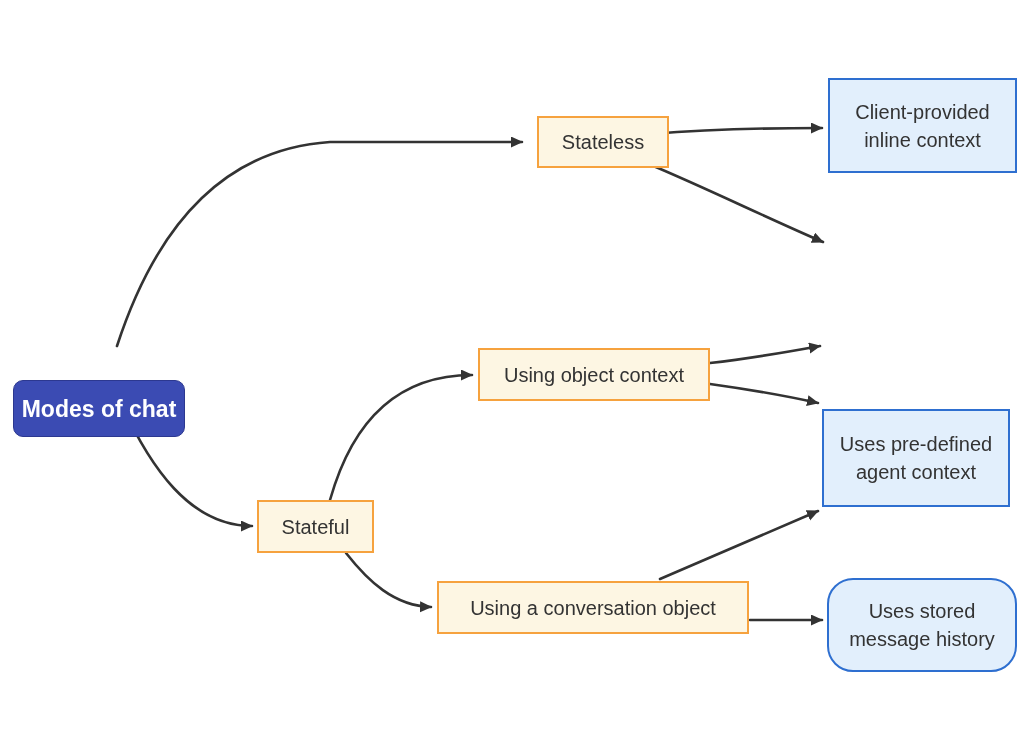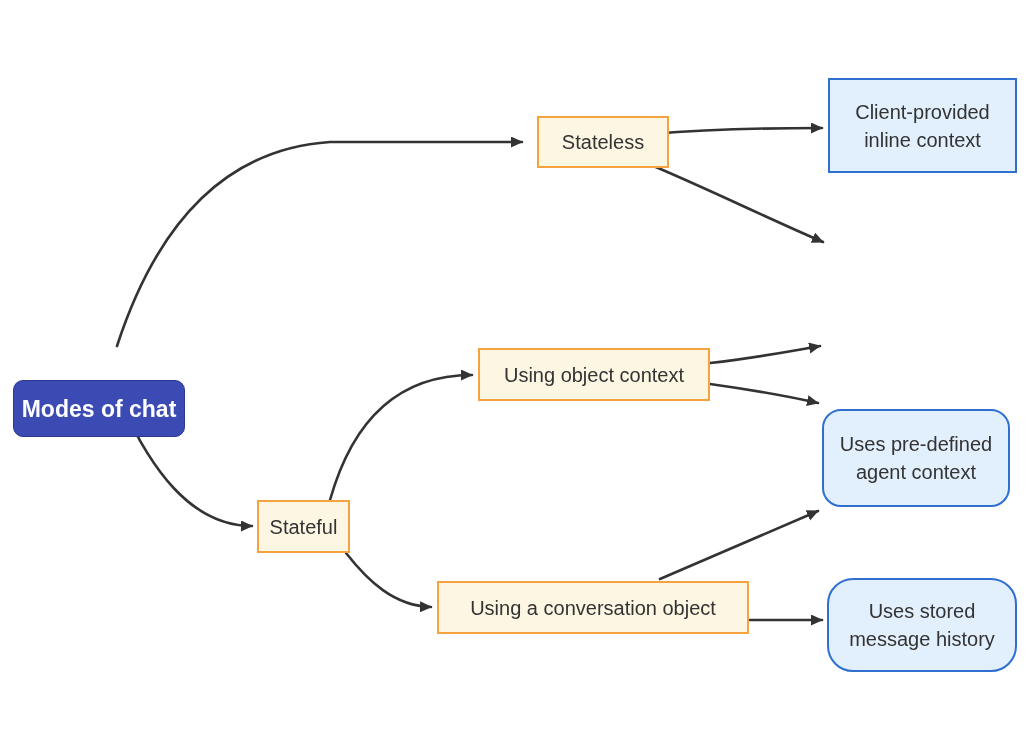--- a/index.html
+++ b/index.html
@@ -86,38 +86,38 @@
   </svg>
 
   <div class="node primary" style="left:13px; top:346px; width:172px; height:57px;">
     <span>Modes of chat</span>
   </div>
 
   <div class="node warm" style="left:537px; top:116px; width:132px; height:52px;">
     <span>Stateless</span>
   </div>
 
-  <div class="node warm" style="left:257px; top:500px; width:93px; height:53px;">
+  <div class="node warm" style="left:257px; top:500px; width:117px; height:53px;">
     <span>Stateful</span>
   </div>
 
   <div class="node warm" style="left:478px; top:348px; width:232px; height:53px;">
     <span>Using object context</span>
   </div>
 
   <div class="node warm" style="left:437px; top:581px; width:312px; height:53px;">
     <span>Using a conversation object</span>
   </div>
 
   <div class="node blue" style="left:828px; top:78px; width:189px; height:95px;">
     <span>Client-provided inline context</span>
   </div>
 
 
-  <div class="node blue" style="left:822px; top:409px; width:188px; height:98px;border-radius:19px;">
+  <div class="node blue" style="left:822px; top:409px; width:188px; height:98px;">
     <span>Uses pre-defined agent context</span>
   </div>
 
   <div class="node blue" style="left:827px; top:578px; width:190px; height:94px;border-radius:26px;">
     <span>Uses stored message history</span>
   </div>
 
 </div>
 
 </body></html>

